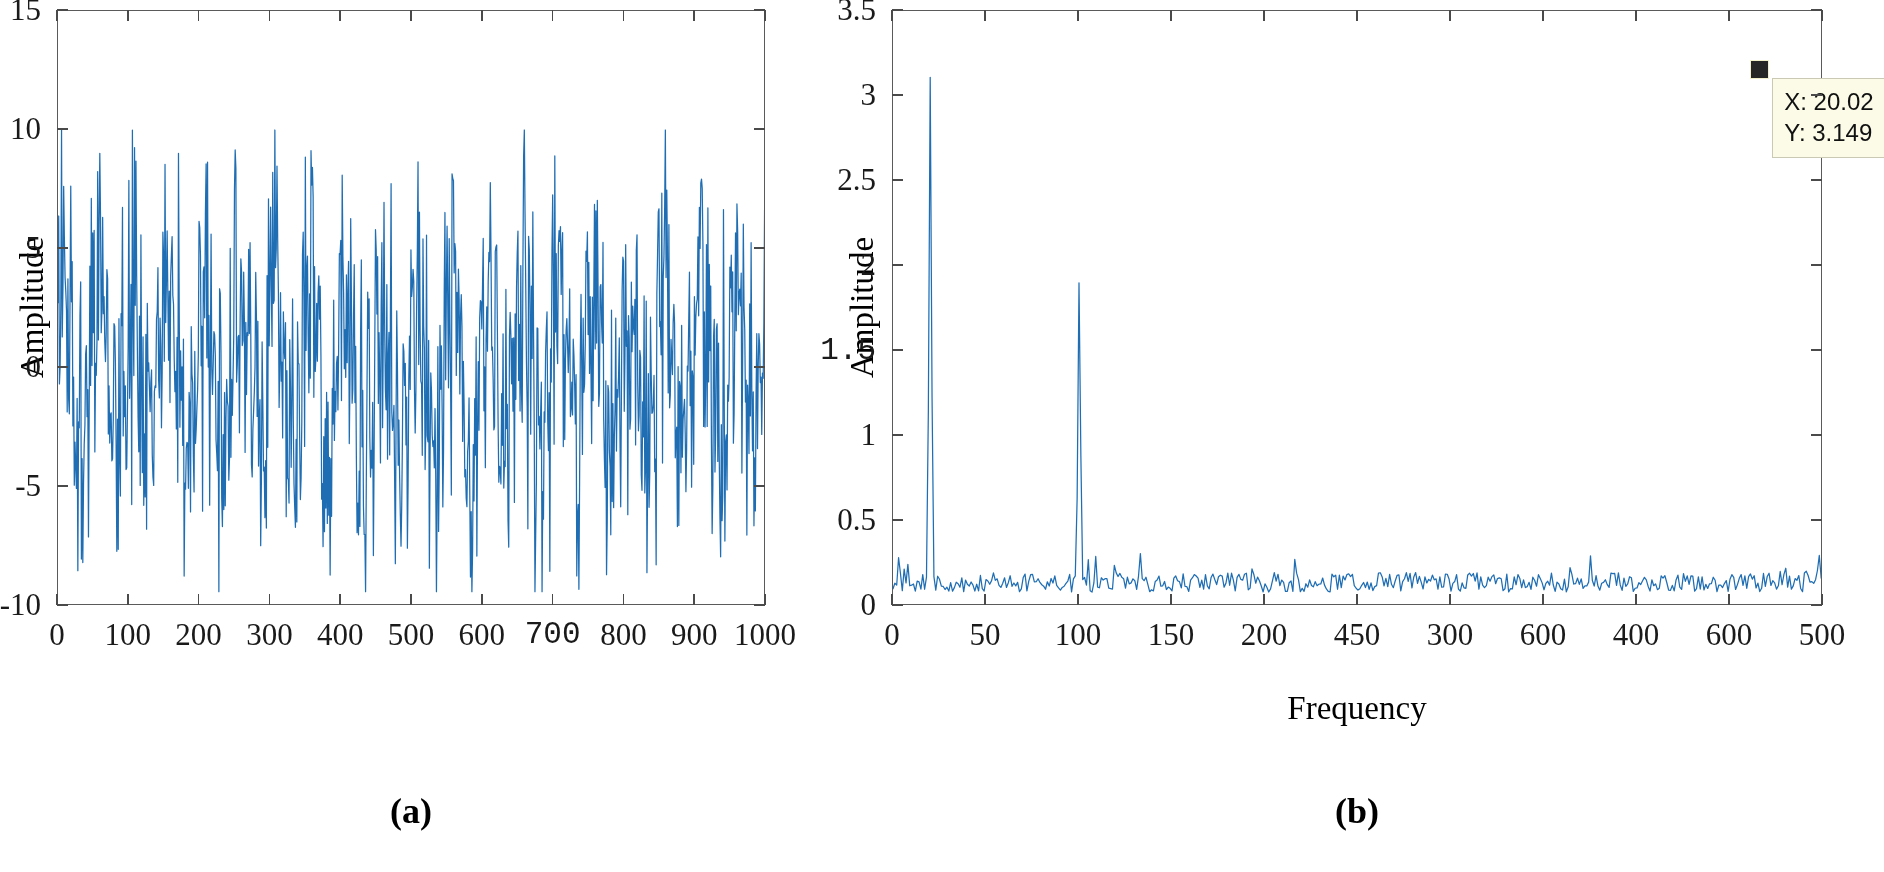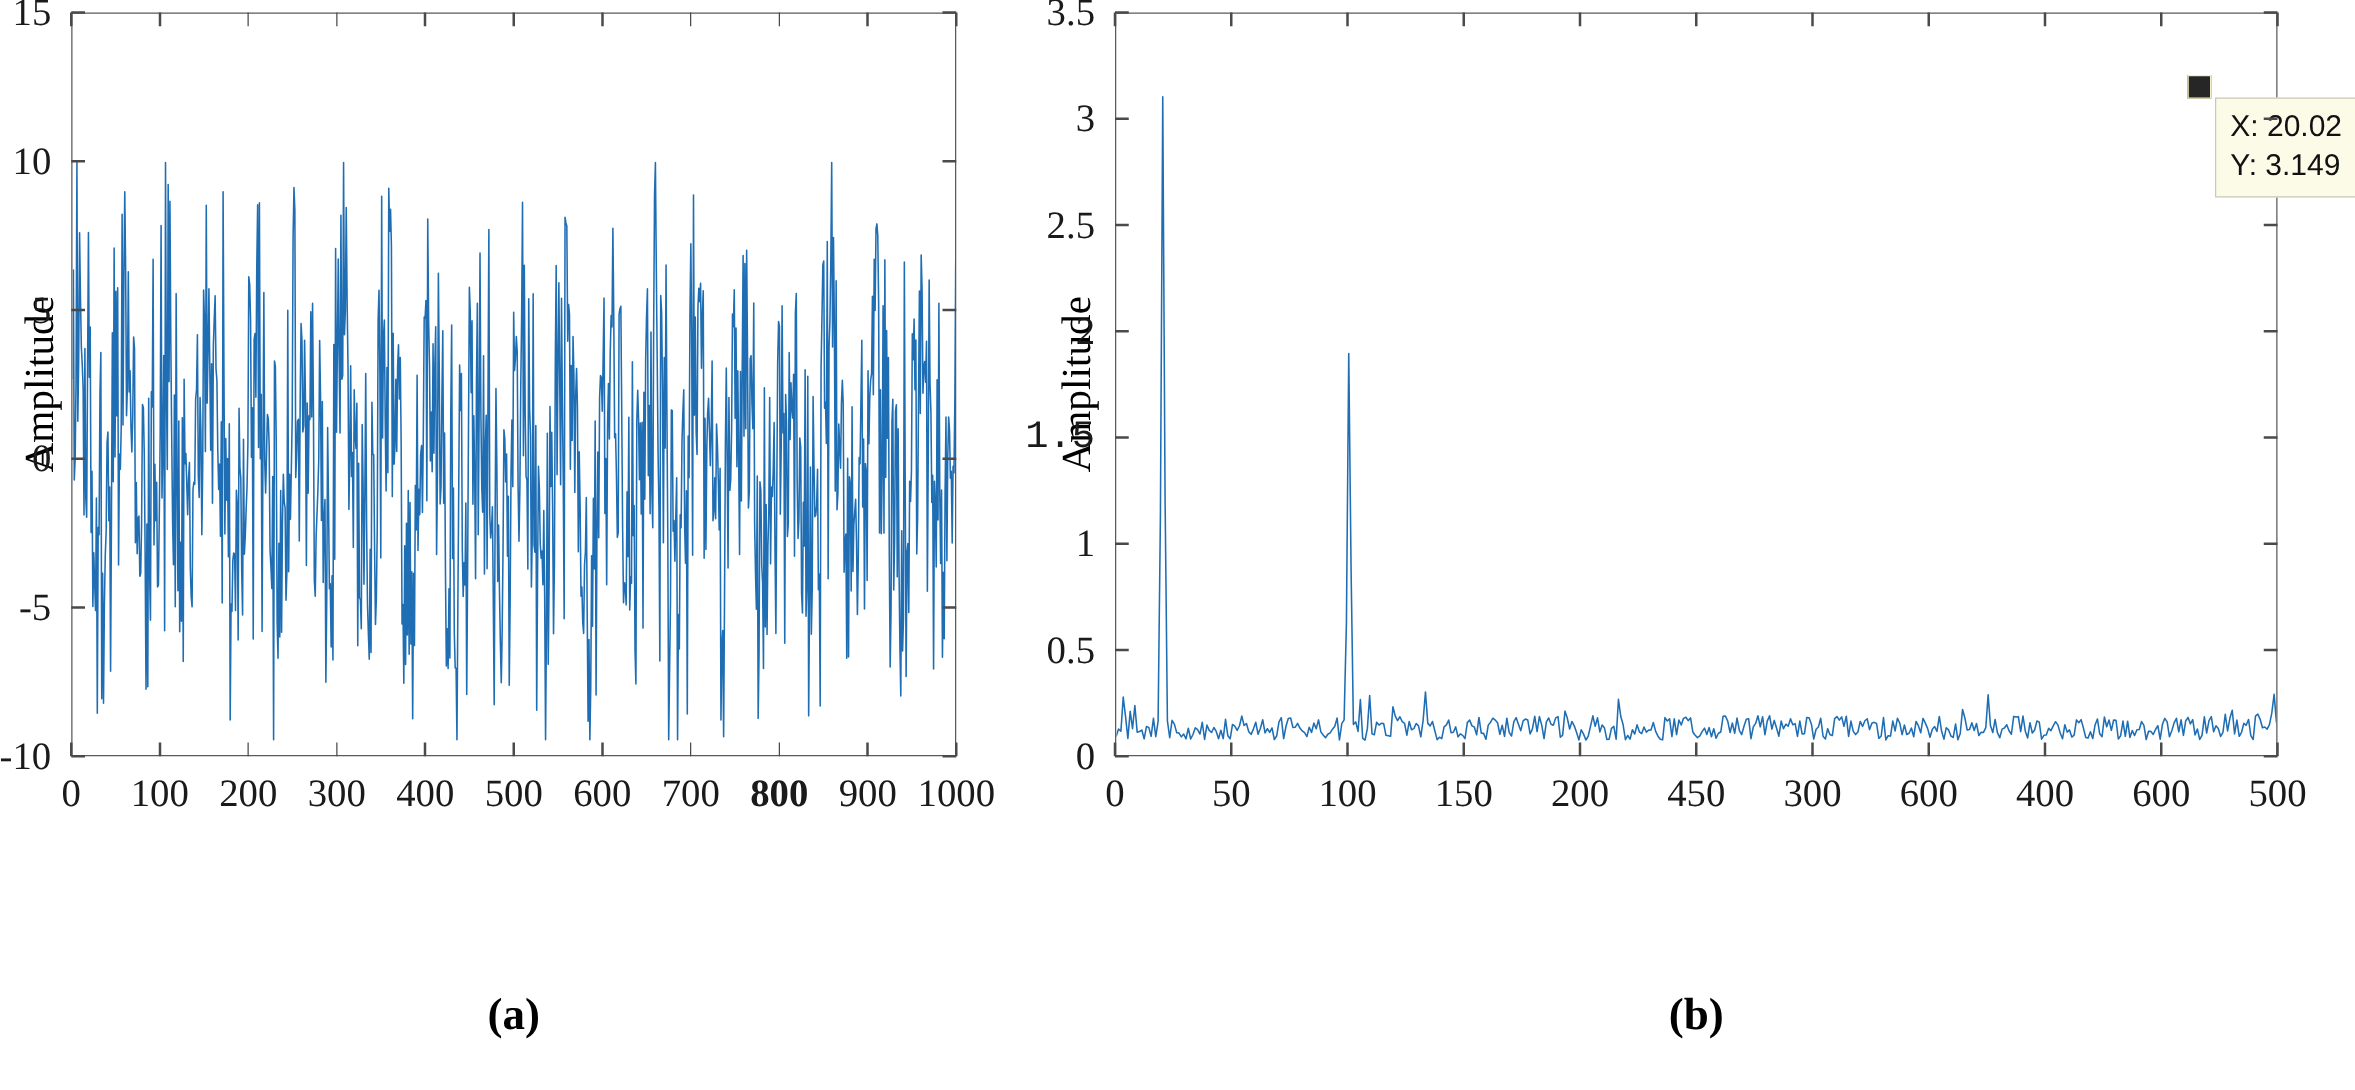--- a/index.html
+++ b/index.html
@@ -70,20 +70,21 @@
           <polyline id="poly-b" fill="none" stroke="#1f6eb4" stroke-width="1.25" stroke-linejoin="round" stroke-linecap="round" points="0.00,577.77 1.86,572.23 3.72,574.01 5.58,546.72 7.44,562.25 9.30,579.71 11.16,558.04 13.02,571.94 14.88,553.39 16.74,574.75 18.60,574.22 20.46,573.03 22.32,580.06 24.18,570.16 26.04,570.89 27.90,578.08 29.76,563.70 31.62,578.28 33.48,566.05 35.34,400.94 37.20,66.36 39.06,387.56 40.92,565.64 42.78,579.19 44.64,565.25 46.50,568.29 48.36,575.10 50.22,575.47 52.08,578.50 53.94,576.20 55.80,580.08 57.66,571.58 59.52,580.19 61.38,576.61 63.24,571.23 65.10,572.70 66.96,576.23 68.82,566.80 70.68,580.59 72.54,569.11 74.40,573.33 76.26,574.98 78.12,571.02 79.98,574.13 81.84,579.99 83.70,573.23 85.56,579.89 87.42,564.49 89.28,577.65 91.14,580.01 93.00,568.54 94.86,569.99 96.72,573.27 98.58,569.61 100.44,561.87 102.30,569.37 104.16,567.85 106.02,574.33 107.88,576.46 109.74,572.26 111.60,566.77 113.46,576.40 115.32,571.66 117.18,564.75 119.04,575.30 120.90,571.97 122.76,574.86 124.62,571.36 126.48,580.59 128.34,577.78 130.20,566.57 132.06,563.17 133.92,579.87 135.78,570.07 137.64,563.73 139.50,563.36 141.36,570.97 143.22,570.73 145.08,567.75 146.94,571.45 148.80,573.75 150.66,575.16 152.52,578.27 154.38,570.77 156.24,575.03 158.10,567.51 159.96,571.98 161.82,564.92 163.68,574.48 165.54,576.96 167.40,579.17 169.26,576.42 171.12,575.27 172.98,572.33 174.84,570.04 176.70,563.47 178.56,580.99 180.42,567.94 182.28,564.90 184.14,487.26 186.00,271.79 187.86,444.17 189.72,568.57 191.58,566.52 193.44,574.12 195.30,548.72 197.16,579.70 199.02,581.05 200.88,571.93 202.74,545.43 204.60,576.06 206.46,576.74 208.32,566.76 210.18,569.08 212.04,567.66 213.90,567.74 215.76,577.24 217.62,577.54 219.48,578.03 221.34,554.39 223.20,561.89 225.06,565.49 226.92,562.42 228.78,566.29 230.64,567.64 232.50,577.18 234.36,566.23 236.22,572.83 238.08,571.90 239.94,567.82 241.80,569.71 243.66,578.45 245.52,565.04 247.38,542.55 249.24,567.69 251.10,569.70 252.96,566.25 254.82,573.35 256.68,580.70 258.54,578.77 260.40,579.95 262.26,570.47 264.12,568.90 265.98,565.03 267.84,575.16 269.70,574.82 271.56,570.50 273.42,578.51 275.28,576.14 277.14,577.29 279.00,579.94 280.86,567.11 282.72,564.99 284.58,569.71 286.44,570.59 288.30,576.82 290.16,562.93 292.02,575.49 293.88,575.70 295.74,580.41 297.60,569.09 299.46,566.72 301.32,563.56 303.18,565.03 305.04,567.20 306.90,576.39 308.76,569.17 310.62,578.14 312.48,563.53 314.34,574.88 316.20,577.81 318.06,566.55 319.92,563.09 321.78,568.51 323.64,573.55 325.50,565.75 327.36,564.22 329.22,565.06 331.08,576.15 332.94,572.12 334.80,562.10 336.66,574.26 338.52,562.24 340.38,569.13 342.24,579.86 344.10,566.43 345.96,563.38 347.82,568.36 349.68,569.17 351.54,563.29 353.40,562.25 355.26,578.78 357.12,577.14 358.98,557.92 360.84,563.45 362.70,572.20 364.56,566.15 366.42,569.70 368.28,574.96 370.14,580.95 372.00,572.80 373.86,576.28 375.72,581.01 377.58,577.83 379.44,569.87 381.30,561.65 383.16,570.06 385.02,563.27 386.88,574.55 388.74,569.06 390.60,571.44 392.46,580.49 394.32,580.35 396.18,571.70 398.04,570.02 399.90,580.30 401.76,548.42 403.62,562.20 405.48,568.66 407.34,580.68 409.20,577.38 411.06,580.31 412.92,572.76 414.78,576.22 416.64,568.89 418.50,574.45 420.36,575.85 422.22,570.66 424.08,574.65 425.94,573.11 427.80,572.97 429.66,567.02 431.52,574.14 433.38,577.93 435.24,580.37 437.10,580.87 438.96,563.07 440.82,565.82 442.68,564.11 444.54,578.26 446.40,564.03 448.26,576.62 450.12,565.03 451.98,568.96 453.84,563.67 455.70,562.77 457.56,565.55 459.42,563.33 461.28,574.57 463.14,577.24 465.00,579.12 466.86,577.74 468.72,574.30 470.58,571.47 472.44,576.57 474.30,571.06 476.16,578.36 478.02,571.97 479.88,579.58 481.74,575.63 483.60,574.63 485.46,562.11 487.32,561.76 489.18,565.89 491.04,574.95 492.90,567.45 494.76,575.58 496.62,563.49 498.48,573.30 500.34,576.69 502.20,569.99 504.06,564.46 505.92,563.97 507.78,579.89 509.64,570.55 511.50,567.74 513.36,561.65 515.22,570.46 517.08,562.37 518.94,576.80 520.80,565.90 522.66,561.60 524.52,572.28 526.38,565.32 528.24,571.35 530.10,577.97 531.96,565.91 533.82,571.95 535.68,568.36 537.54,570.02 539.40,564.09 541.26,568.80 543.12,567.92 544.98,578.17 546.84,565.81 548.70,576.08 550.56,575.96 552.42,563.12 554.28,563.25 556.14,568.32 558.00,580.22 559.86,572.37 561.72,570.56 563.58,563.56 565.44,577.98 567.30,580.18 569.16,571.93 571.02,576.80 572.88,577.38 574.74,563.96 576.60,562.26 578.46,565.07 580.32,562.50 582.18,570.06 584.04,561.95 585.90,578.19 587.76,565.91 589.62,574.09 591.48,576.64 593.34,574.62 595.20,566.16 597.06,570.21 598.92,565.63 600.78,563.99 602.64,572.67 604.50,567.58 606.36,566.87 608.22,567.76 610.08,579.67 611.94,577.78 613.80,563.05 615.66,580.97 617.52,577.58 619.38,577.87 621.24,565.82 623.10,573.74 624.96,563.58 626.82,567.45 628.68,576.71 630.54,568.96 632.40,576.57 634.26,575.59 636.12,571.36 637.98,578.35 639.84,566.19 641.70,569.52 643.56,575.20 645.42,563.73 647.28,567.47 649.14,571.87 651.00,578.77 652.86,572.36 654.72,570.28 656.58,574.18 658.44,562.17 660.30,574.03 662.16,580.31 664.02,571.16 665.88,572.93 667.74,577.79 669.60,578.97 671.46,568.19 673.32,580.83 675.18,575.83 677.04,556.58 678.90,563.37 680.76,573.01 682.62,572.66 684.48,567.19 686.34,573.36 688.20,567.89 690.06,577.41 691.92,574.80 693.78,574.93 695.64,571.11 697.50,544.91 699.36,569.47 701.22,575.02 703.08,564.57 704.94,575.06 706.80,579.16 708.66,572.27 710.52,571.42 712.38,568.78 714.24,573.61 716.10,576.41 717.96,562.11 719.82,562.61 721.68,562.32 723.54,574.31 725.40,561.81 727.26,573.94 729.12,579.34 730.98,567.15 732.84,575.38 734.70,572.96 736.56,565.74 738.42,566.79 740.28,580.30 742.14,577.25 744.00,576.93 745.86,571.71 747.72,573.51 749.58,569.76 751.44,566.39 753.30,568.90 755.16,575.45 757.02,580.03 758.88,568.76 760.74,574.70 762.60,572.91 764.46,578.64 766.32,577.17 768.18,564.93 770.04,567.14 771.90,564.73 773.76,571.49 775.62,579.01 777.48,579.31 779.34,574.39 781.20,579.81 783.06,568.96 784.92,564.19 786.78,576.07 788.64,578.35 790.50,562.58 792.36,570.38 794.22,564.96 796.08,573.29 797.94,564.99 799.80,565.19 801.66,580.20 803.52,577.58 805.38,565.86 807.24,578.03 809.10,565.95 810.96,578.99 812.82,573.37 814.68,577.45 816.54,572.85 818.40,572.56 820.26,566.25 822.12,569.25 823.98,580.60 825.84,574.04 827.70,574.12 829.56,576.55 831.42,572.59 833.28,569.57 835.14,580.31 837.00,568.24 838.86,563.70 840.72,566.47 842.58,578.45 844.44,573.62 846.30,567.31 848.16,563.62 850.02,574.48 851.88,564.87 853.74,577.28 855.60,565.56 857.46,562.95 859.32,568.10 861.18,564.69 863.04,576.92 864.90,572.20 866.76,580.50 868.62,577.31 870.48,562.49 872.34,575.44 874.20,565.53 876.06,562.27 877.92,574.47 879.78,569.65 881.64,571.86 883.50,578.13 885.36,574.81 887.22,560.48 889.08,573.75 890.94,563.44 892.80,557.23 894.66,576.09 896.52,565.08 898.38,578.07 900.24,574.84 902.10,567.57 903.96,569.24 905.82,564.58 907.68,577.50 909.54,580.63 911.40,561.94 913.26,560.28 915.12,564.46 916.98,571.14 918.84,570.60 920.70,572.37 922.56,568.69 924.42,559.50 926.28,544.48 928.14,566.51 930.00,573.04"></polyline>
         </svg>
       </div>
     </div>
 
     <div id="yticks-b"></div>
     <div id="xticks-b"></div>
 
     <div class="axis-title ylabel" id="ylab-b" style="left: 14px; top: 378px;">Amplitude</div>
 
+    <div class="axis-title xlabel" style="left:327px;top:690px;width:400px;">Frequency</div>
 
     <div class="subcap" style="left:427px;top:790px;">(b)</div>
 
     <div class="tipmarker" id="mk1" style="left: 919.737px; top: 60.17px;"></div>
     <div class="datatip" id="tip1" style="left: 942.237px; top: 77.67px;">
       <div>X: 20.02</div>
       <div>Y: 3.149</div>
     </div>
 
   </div>
@@ -120,24 +121,24 @@
     <div class="tickmark xtick" style="left: 268.6px; top: 10px;"></div>
     <div class="tick-lab xtick-lab" style="left: 340.2px; top: 617px;">400</div>
     <div class="tickmark xtick" style="left: 339.4px; top: 594px;"></div>
     <div class="tickmark xtick" style="left: 339.4px; top: 10px;"></div>
     <div class="tick-lab xtick-lab" style="left: 411px; top: 617px;">500</div>
     <div class="tickmark xtick" style="left: 410.2px; top: 594px;"></div>
     <div class="tickmark xtick" style="left: 410.2px; top: 10px;"></div>
     <div class="tick-lab xtick-lab" style="left: 481.8px; top: 617px;">600</div>
     <div class="tickmark xtick" style="left: 481px; top: 594px;"></div>
     <div class="tickmark xtick" style="left: 481px; top: 10px;"></div>
-    <div class="tick-lab xtick-lab" style="left: 552.6px; top: 617px;">700</div>
+    <div class="tick-lab xtick-lab" style="left: 552.6px; top: 617px; font-family: Liberation Mono, monospace;">700</div>
     <div class="tickmark xtick" style="left: 551.8px; top: 594px;"></div>
     <div class="tickmark xtick" style="left: 551.8px; top: 10px;"></div>
-    <div class="tick-lab xtick-lab" style="left: 623.4px; top: 617px; font-weight: bold;">800</div>
+    <div class="tick-lab xtick-lab" style="left: 623.4px; top: 617px;">800</div>
     <div class="tickmark xtick" style="left: 622.6px; top: 594px;"></div>
     <div class="tickmark xtick" style="left: 622.6px; top: 10px;"></div>
     <div class="tick-lab xtick-lab" style="left: 694.2px; top: 617px;">900</div>
     <div class="tickmark xtick" style="left: 693.4px; top: 594px;"></div>
     <div class="tickmark xtick" style="left: 693.4px; top: 10px;"></div>
     <div class="tick-lab xtick-lab" style="left: 765px; top: 617px; text-align: right;">1000</div>
     <div class="tickmark xtick" style="left: 764.2px; top: 594px;"></div>
     <div class="tickmark xtick" style="left: 764.2px; top: 10px;"></div>
     <div class="tick-lab ytick-lab" style="left: 746px; top: 605px; width: 130px;">0</div>
     <div class="tickmark ytick" style="left: 892px; top: 604.2px;"></div>

